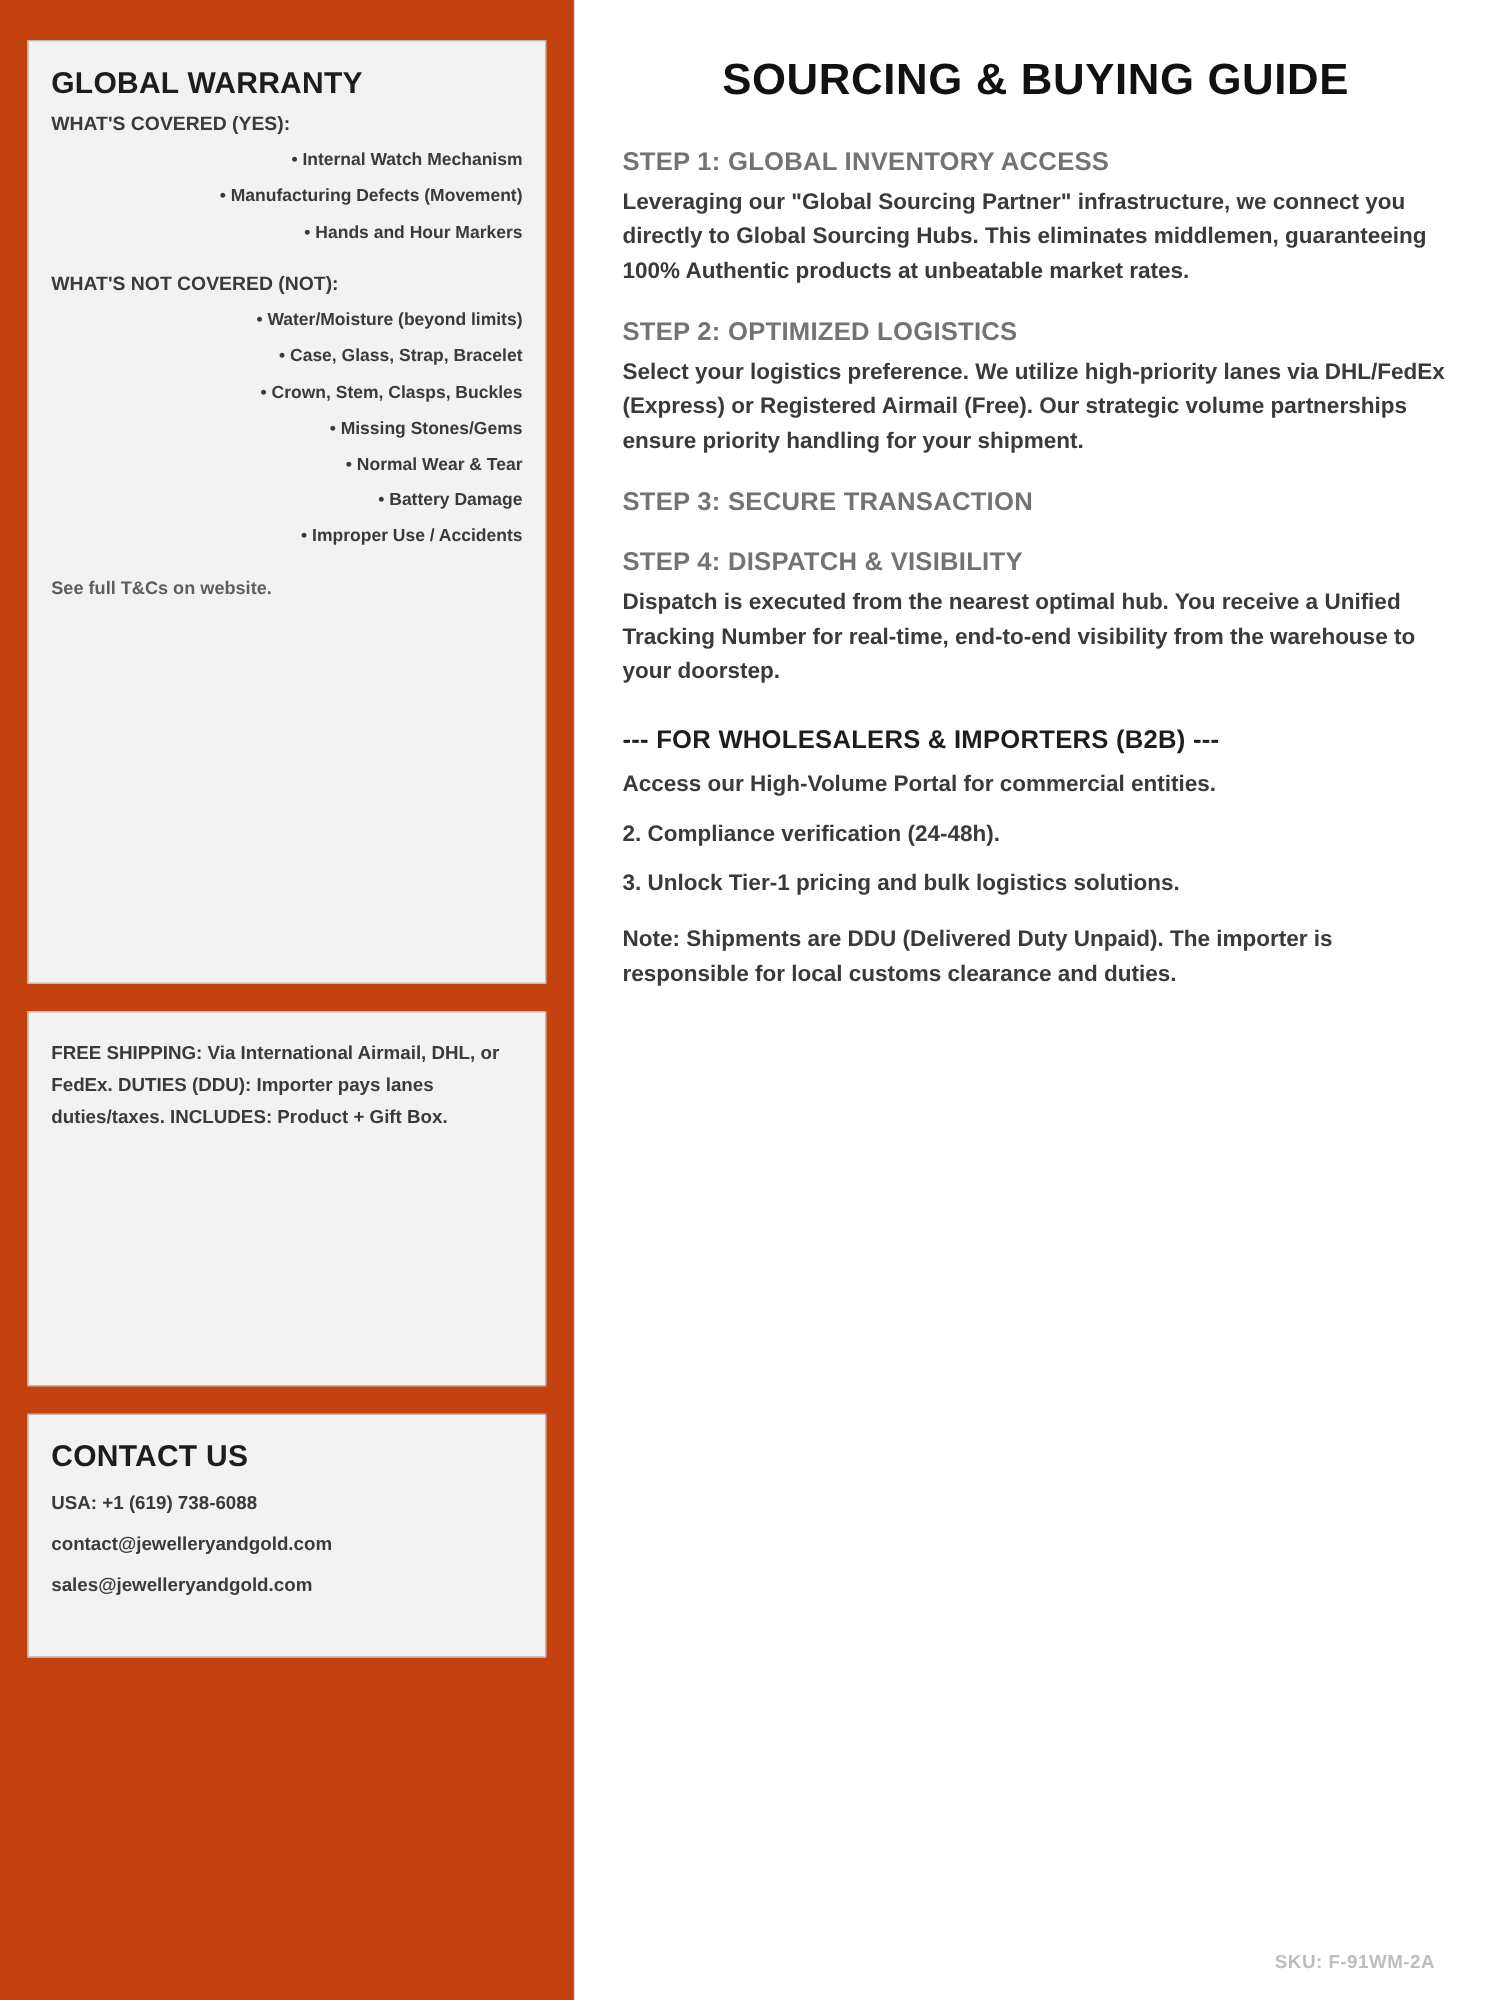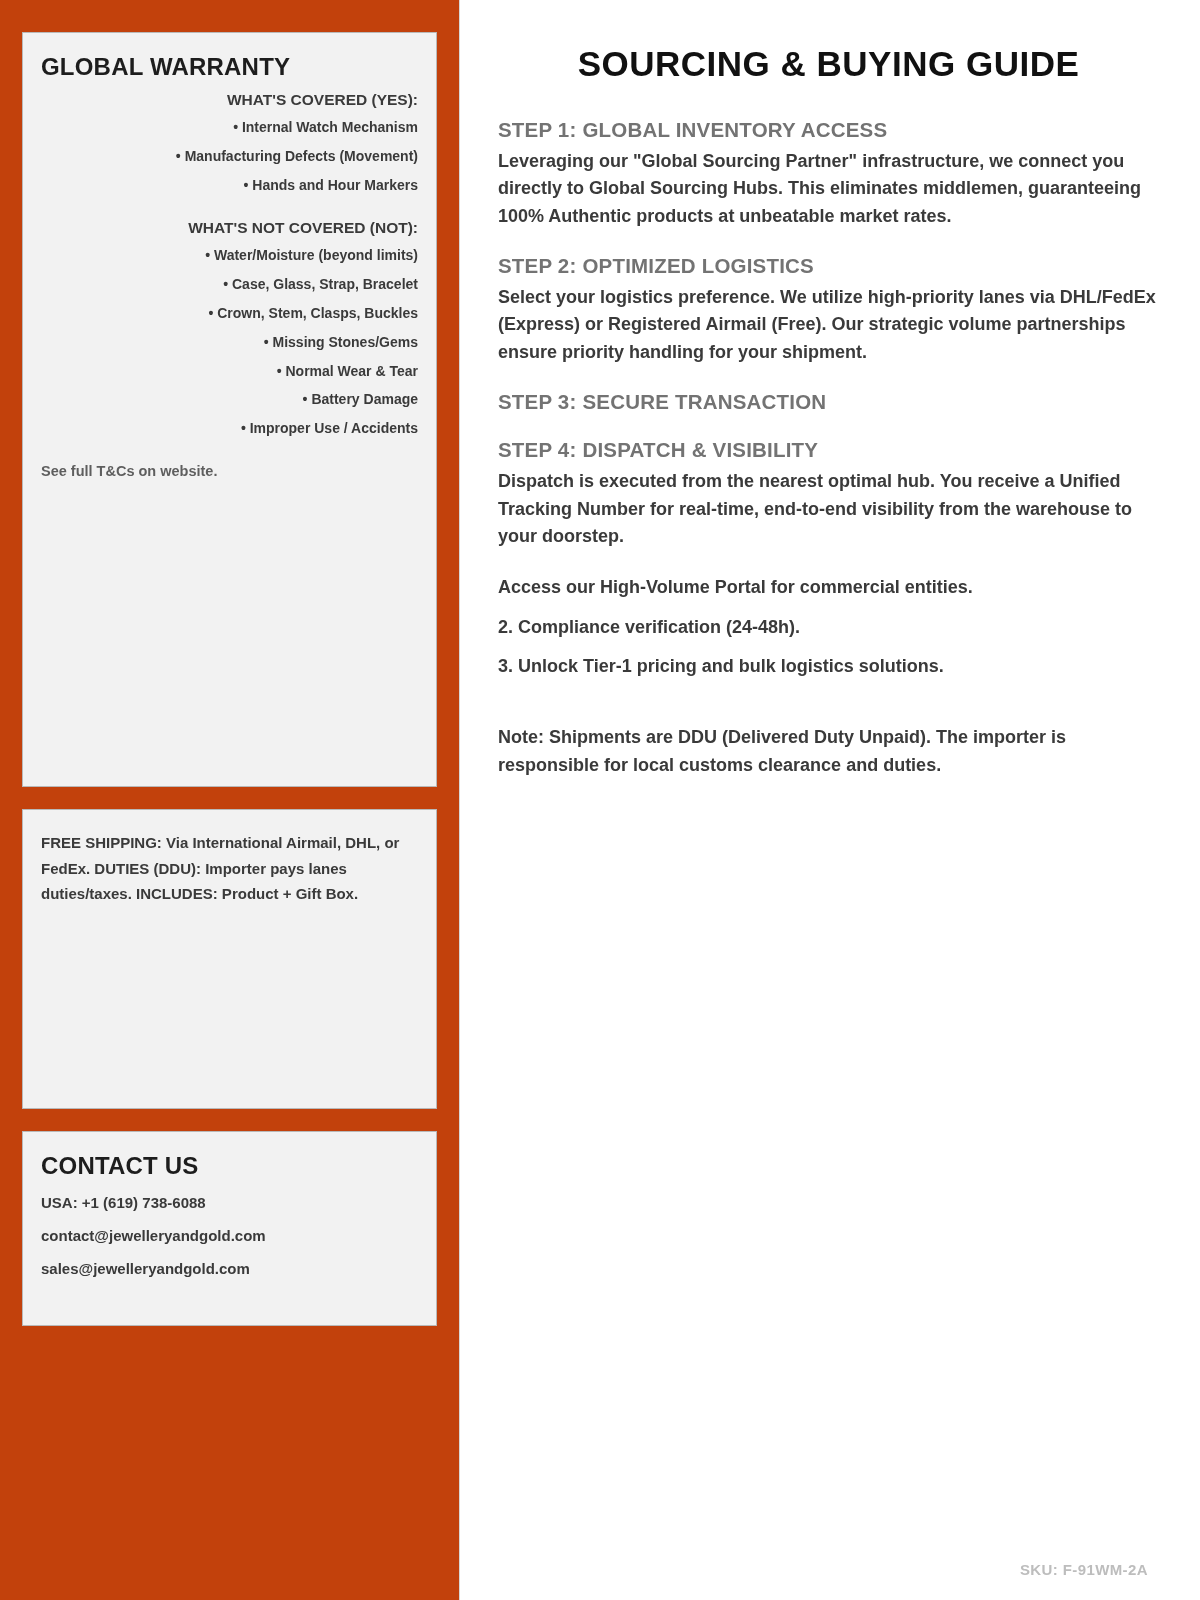--- a/index.html
+++ b/index.html
@@ -42,21 +42,20 @@
     font-weight: bold;
     letter-spacing: 0.2px;
     color: #1d1d1d;
     margin: 0 0 10px 0;
   }
   .sub-head {
     font-size: 15.5px;
     font-weight: bold;
     color: #3a3a3a;
     margin: 0 0 10px 0;
-    text-align: right;
   }
   .sub-head.second {
     margin-top: 26px;
   }
   .bullet {
     font-size: 14px;
     font-weight: bold;
     color: #3a3a3a;
     margin: 0 0 12px 0;
     line-height: 1.2;
@@ -138,21 +137,21 @@
     font-weight: bold;
     line-height: 1.52;
     color: #3a3a3a;
     margin: 0 0 12px 0;
   }
   .b2b-note {
     font-size: 18px;
     font-weight: bold;
     line-height: 1.52;
     color: #3a3a3a;
-    margin: 44px 0 0 0;
+    margin: 18px 0 0 0;
   }
   .sku {
     position: absolute;
     right: 52px;
     bottom: 22px;
     font-size: 15px;
     font-weight: bold;
     color: #bdbdbd;
     letter-spacing: 0.4px;
   }
@@ -211,20 +210,21 @@
 
     <div class="step">
       <h3 class="step-title">STEP 3: SECURE TRANSACTION</h3>
     </div>
 
     <div class="step">
       <h3 class="step-title">STEP 4: DISPATCH &amp; VISIBILITY</h3>
       <p class="step-body">Dispatch is executed from the nearest optimal hub. You receive a Unified Tracking Number for real-time, end-to-end visibility from the warehouse to your doorstep.</p>
     </div>
 
+    <h3 class="b2b-title">--- FOR WHOLESALERS &amp; IMPORTERS (B2B) ---</h3>
     <p class="b2b-para">Access our High-Volume Portal for commercial entities.</p>
     <p class="b2b-para">2. Compliance verification (24-48h).</p>
     <p class="b2b-para">3. Unlock Tier-1 pricing and bulk logistics solutions.</p>
     <p class="b2b-note">Note: Shipments are DDU (Delivered Duty Unpaid). The importer is responsible for local customs clearance and duties.</p>
 
     <div class="sku">SKU: F-91WM-2A</div>
   </main>
 
 </div>
 

